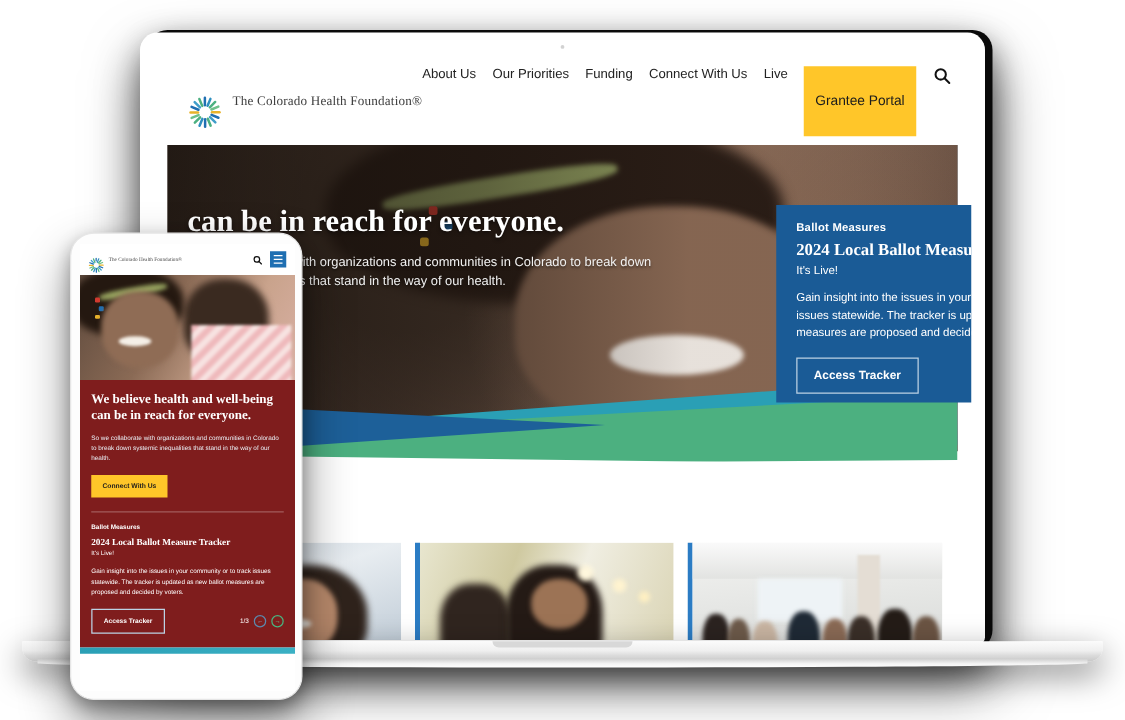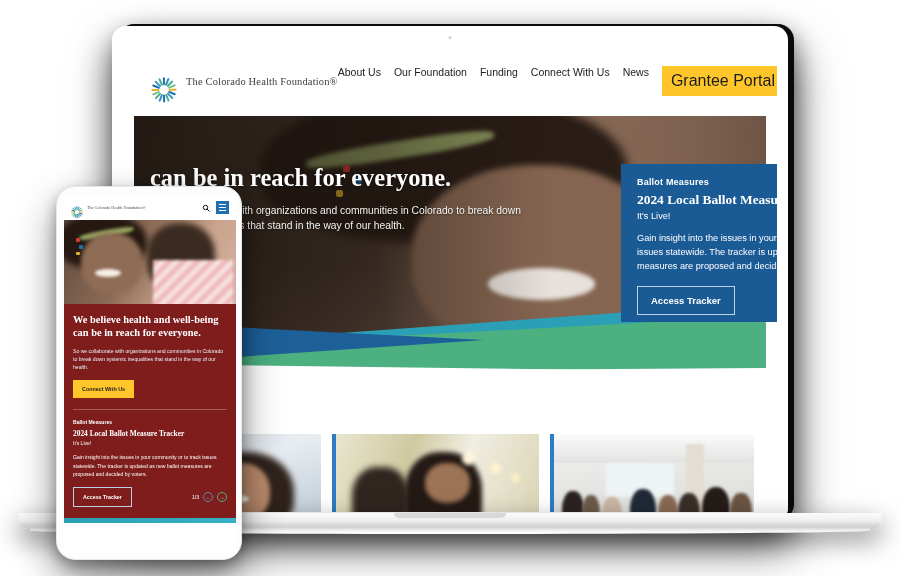--- a/index.html
+++ b/index.html
@@ -77,22 +77,22 @@
     font-size: 10.5px; color: #3d3d3d; letter-spacing: .15px; white-space: nowrap;
   }
   .nav-links {
     margin-left: auto; display: flex; align-items: flex-start; gap: 13px;
     margin-right: 22px;
   }
   .nav-link {
     font-size: 10.5px; color: #222; white-space: nowrap; cursor: pointer;
   }
   .btn-portal {
-    background: #ffc629; color: #1c1c1c; font-size: 16px; font-weight: 400;
-    padding: 6px 9px; white-space: nowrap; cursor: pointer; border: none;
+    background: #ffc629; color: #1c1c1c; font-size: 11px; font-weight: 400;
+    padding: 22px 9px; white-space: nowrap; cursor: pointer; border: none;
     font-family: "Liberation Sans", sans-serif;
   }
   .icon-search { width: 15px; height: 15px; cursor: pointer; display:block; }
 
   
   .hero {
     position: absolute; left: 11px; top: 70px;
     width: 632px; height: 245px; overflow: hidden;
     background: #2a211c;
   }
@@ -289,24 +289,24 @@
               <i style="background: rgb(111, 192, 138); height: 7.5px; width: 2.2px; transform-origin: 50% 12.6px; transform: translate(-50%, -50%) rotate(247.5deg);"></i>
               <i style="background: rgb(232, 179, 42); height: 7.5px; width: 2.2px; transform-origin: 50% 12.6px; transform: translate(-50%, -50%) rotate(270deg);"></i>
               <i style="background: rgb(31, 111, 178); height: 7.5px; width: 2.2px; transform-origin: 50% 12.6px; transform: translate(-50%, -50%) rotate(292.5deg);"></i>
               <i style="background: rgb(63, 158, 201); height: 7.5px; width: 2.2px; transform-origin: 50% 12.6px; transform: translate(-50%, -50%) rotate(315deg);"></i>
               <i style="background: rgb(76, 176, 128); height: 7.5px; width: 2.2px; transform-origin: 50% 12.6px; transform: translate(-50%, -50%) rotate(337.5deg);"></i>
             </div>
           <div class="brand-name">The Colorado Health Foundation®</div>
         </div>
         <div class="nav-links">
           <div class="nav-link">About Us</div>
-          <div class="nav-link">Our Foundation</div>
+          <div class="nav-link">Our Priorities</div>
           <div class="nav-link">Funding</div>
           <div class="nav-link">Connect With Us</div>
-          <div class="nav-link">News</div>
+          <div class="nav-link">Live</div>
           <button class="btn-portal">Grantee Portal</button>
           <svg class="icon-search" viewBox="0 0 24 24" fill="none" stroke="#111" stroke-width="2.6">
             <circle cx="10.5" cy="10.5" r="6.6"></circle>
               <line x1="15.4" y1="15.4" x2="21.5" y2="21.5" stroke-linecap="round"></line>
           </svg>
 
         </div>
       </div>
 
       <div class="hero">

